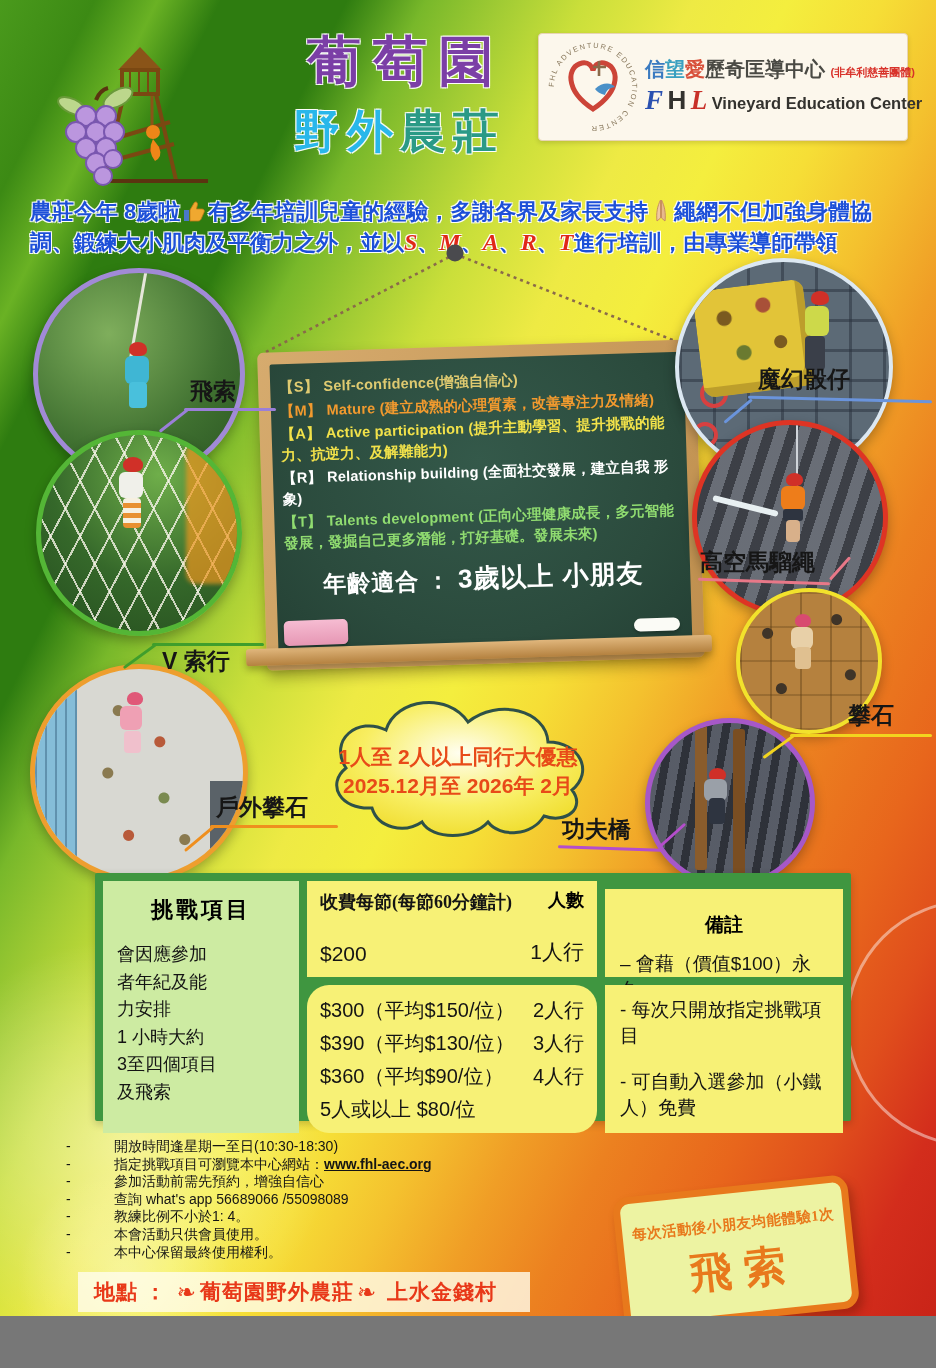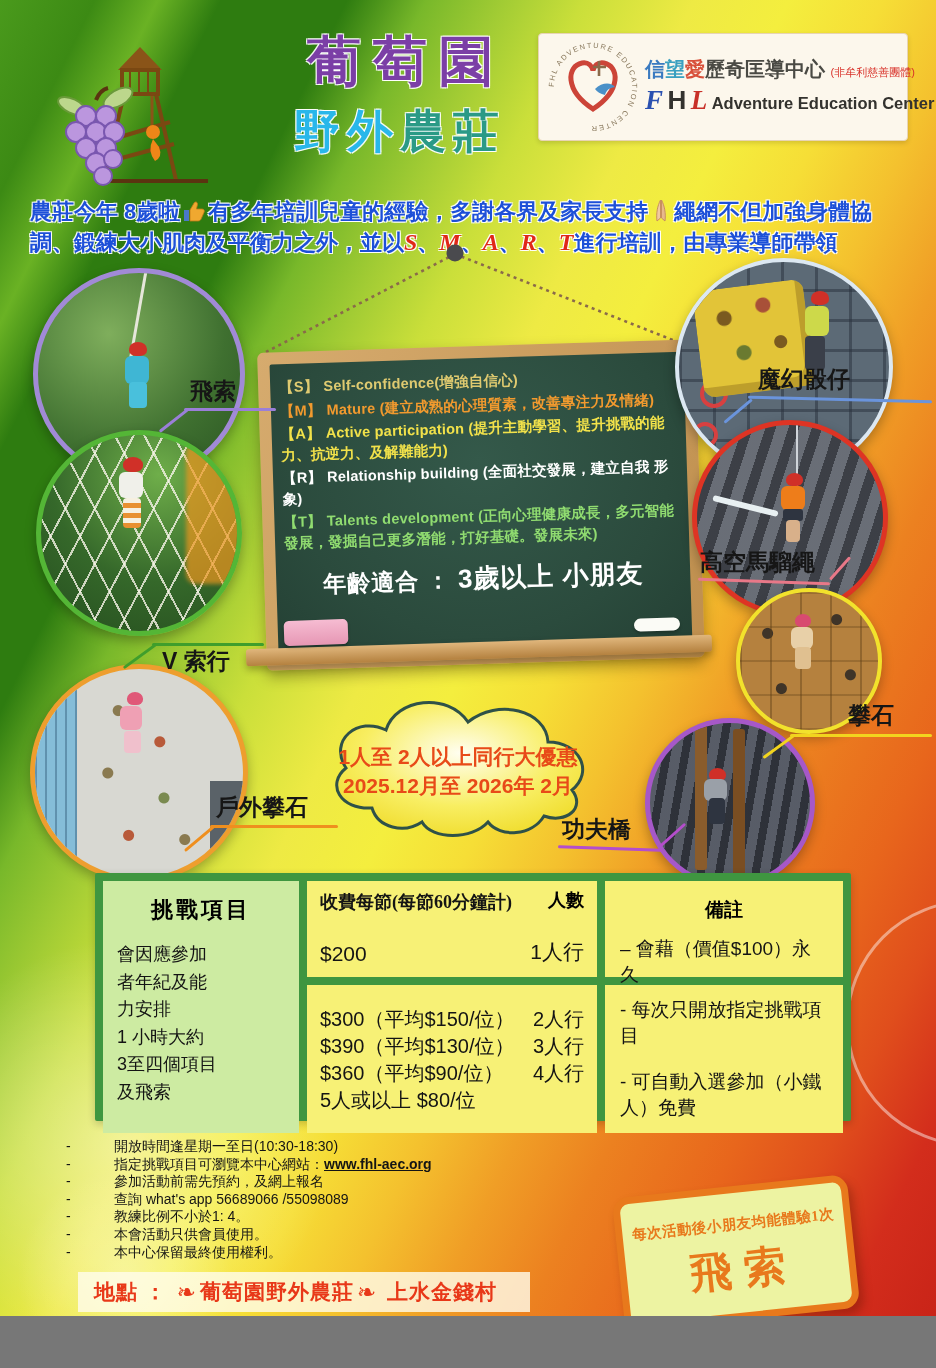--- a/index.html
+++ b/index.html
@@ -18,21 +18,21 @@
   .lg1{font-size:54px;font-weight:bold;color:#7b3fa6;letter-spacing:12px;text-indent:12px;}
   .lg2{font-size:46px;font-weight:bold;letter-spacing:7px;margin-top:2px;}
   .lg2 .c1{color:#29b7ea;} .lg2 .c2{color:#2a9a86;}
   .lg3{font-family:"Liberation Serif","DejaVu Serif",serif;font-style:italic;font-size:44px;font-weight:bold;color:#8a3fa6;margin-top:-2px;}
   .lg3 .flower{font-style:normal;color:#f09326;font-size:26px;vertical-align:6px;}
   
   .orgbox{position:absolute;left:538px;top:33px;width:368px;height:106px;background:#fcf7ec;border:1px solid #e8d4b4;border-radius:4px;display:flex;align-items:center;box-shadow:0 2px 5px rgba(0,0,0,.15);}
   .orgtext{margin-left:4px;line-height:1.25;}
   .orgl1{font-size:20px;font-weight:bold;color:#4a4a44;white-space:nowrap;}
   .orgl1 .fa{color:#3a7ac0;} .orgl1 .ho{color:#3aa0c0;} .orgl1 .lo{color:#d8503a;}
-  .orgl1 .note{font-size:11px;color:#d8322a;font-weight:normal;}
+  .orgl1 .note{font-size:11px;color:#d8322a;font-weight:bold;}
   .orgl2{white-space:nowrap;margin-top:2px;}
   .orgl2 .F{font-family:"Liberation Serif",serif;font-style:italic;font-size:27px;font-weight:bold;color:#2a50b0;}
   .orgl2 .H{font-size:26px;font-weight:bold;color:#33322e;}
   .orgl2 .L{font-family:"Liberation Serif",serif;font-style:italic;font-size:27px;font-weight:bold;color:#c83028;}
   .orgl2 .en{font-size:16.5px;font-weight:bold;color:#33322e;}
   
   .intro{position:absolute;left:30px;top:196px;width:876px;text-align:left;color:#1d50d8;font-weight:bold;font-size:22px;line-height:31px;}
   .iline{white-space:nowrap;}
   .icn{display:inline-block;vertical-align:-5px;margin:0 1px;}
   .sm{font-family:"Liberation Serif","DejaVu Serif",serif;font-style:italic;color:#e02818;font-size:24px;}
@@ -64,23 +64,23 @@
   .serif{font-family:"Liberation Serif","DejaVu Serif",serif;}
   .tcA{grid-row:1/3;background:#cdeba2;padding:10px 14px;box-sizing:border-box;}
   .tcA .h{font-size:22px;font-weight:bold;text-align:center;letter-spacing:3px;margin:4px 0 16px;}
   .tcA .desc{font-size:18px;line-height:27.5px;white-space:pre-line;color:#141414;}
   .tcB1,.tcC1,.tcB2,.tcC2{background:#f7f176;box-sizing:border-box;position:relative;}
   .tcB1{padding:9px 13px;}
   .hfee{font-size:18px;font-weight:bold;color:#141414;}
   .hpax{position:absolute;right:13px;top:7px;font-size:18px;font-weight:bold;}
   .fee1{position:absolute;left:13px;bottom:11px;font-size:21px;color:#141414;}
   .pax1{position:absolute;right:13px;bottom:11px;font-size:21px;color:#141414;}
-  .tcB2{padding:12px 13px 10px;display:flex;flex-direction:column;justify-content:center;}
+  .tcB2{padding:12px 13px 10px;display:flex;flex-direction:column;justify-content:space-between;border-radius:22px;}
   .frow{display:flex;justify-content:space-between;font-size:20px;color:#141414;}
-  .tcC1{padding:16px 15px;}
+  .tcC1{padding:23px 15px;margin-top:8px;}
   .hnote{font-size:19px;font-weight:bold;text-align:center;}
   .note1{font-size:19px;margin-top:13px;color:#141414;}
   .tcC2{padding:12px 15px;display:flex;flex-direction:column;justify-content:center;gap:20px;font-size:19px;color:#141414;}
   
   .fnotes{position:absolute;left:62px;top:1138px;width:580px;}
   .fn{display:flex;font-size:14px;line-height:17.6px;color:#141414;}
   .fn .b{width:48px;flex:none;padding-left:4px;}
   .fn .lnk{font-weight:bold;text-decoration:underline;color:#141414;cursor:pointer;}
   
   .loc{position:absolute;left:78px;top:1272px;width:452px;height:40px;background:rgba(255,252,238,.8);display:flex;align-items:center;padding:0 16px;box-sizing:border-box;font-size:21px;font-weight:bold;color:#e83818;letter-spacing:1px;white-space:nowrap;}
@@ -142,21 +142,21 @@
       <path d="M54,22 v15 M48,28 h13" stroke="#8a6a4a" stroke-width="2.6"></path>
       <path d="M50,50 c7,-7 16,-7 20,-2 c-7,1 -9,4.5 -10,8 c-4.5,-1.2 -8,-2.8 -10,-6 z" fill="#4a90c8"></path>
     </svg>
     <div class="orgtext">
       <div class="orgl1">
         <span class="fa">信</span><span class="ho">望</span><span class="lo">愛</span><span>歷奇匡導中心</span>
         <span class="note">(非牟利慈善團體)</span>
       </div>
       <div class="orgl2">
         <span class="F">F</span> <span class="H">H</span> <span class="L">L</span>
-        <span class="en">Adventure Education Center</span>
+        <span class="en">Vineyard Education Center</span>
         
       </div>
     </div>
   </div>
 
   <div class="intro ow">
     <div class="iline">
       <span>農莊今年 8歲啦</span><svg class="icn" width="26" height="26" viewBox="0 0 26 26">
           <path d="M3 12 h5 v11 H3 z" fill="#4a78c8"></path>
           <path d="M9 12 l4.2-7.2 c1.5-1.8 3.8-.6 3.2 2.2 l-1 4 h5.6 c2.2 0 2.8 1.9 2 3.4 l-2.8 6.4 c-.5 1.2-1.5 2.2-3 2.2 H9 z" fill="#f0a830" stroke="#c07818" stroke-width=".8"></path>
@@ -336,21 +336,21 @@
     <div class="fn">
         <span class="b">-</span>
         <span>開放時間逢星期一至日(10:30-18:30)</span>
       </div>
     <div class="fn">
         <span class="b">-</span>
         <span><span>指定挑戰項目可瀏覽本中心網站：</span><a class="lnk">www.fhl-aec.org</a></span>
       </div>
     <div class="fn">
         <span class="b">-</span>
-        <span>參加活動前需先預約，及網上報名</span>
+        <span>參加活動前需先預約，增強自信心</span>
       </div>
     <div class="fn">
         <span class="b">-</span>
         <span>查詢 what's app 56689066 /55098089</span>
       </div>
     <div class="fn">
         <span class="b">-</span>
         <span>教練比例不小於1: 4。</span>
       </div>
     <div class="fn">

